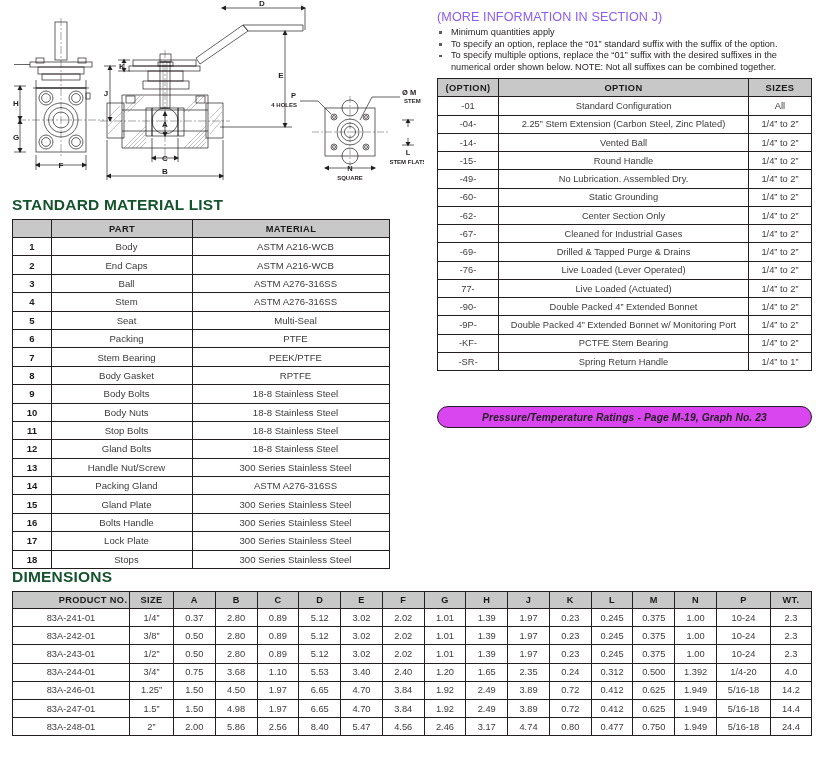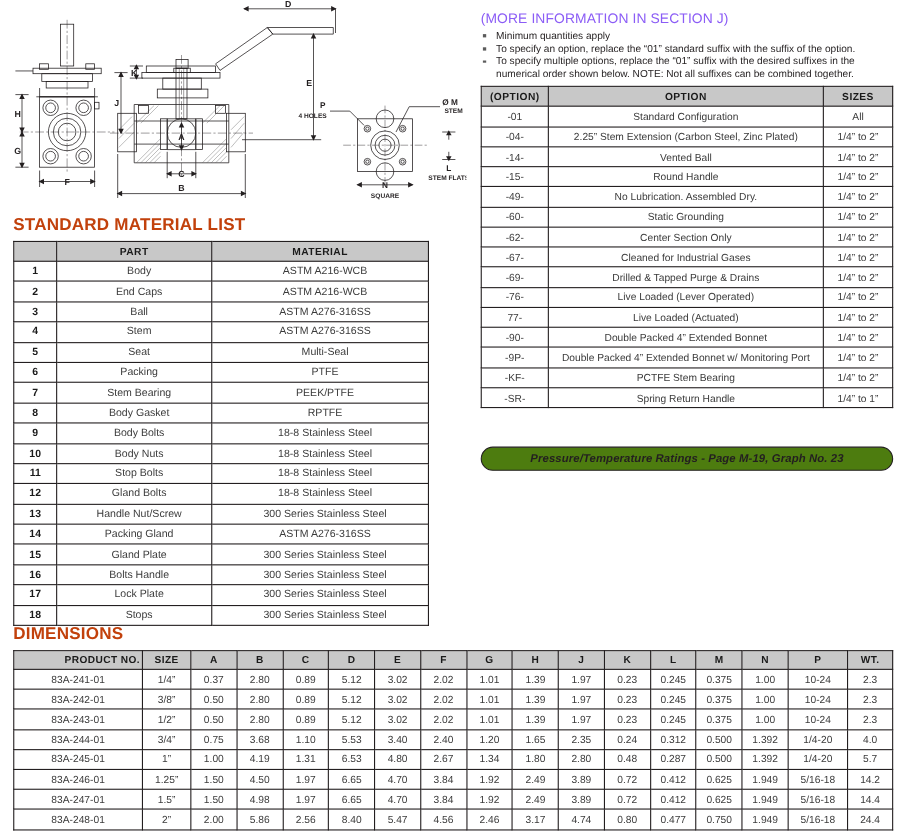--- a/index.html
+++ b/index.html
@@ -42,21 +42,21 @@
     top: 0px;
     width: 424px;
     height: 186px;
   }
   .drawing-wrap svg { display: block; }
 
   .section-title {
     font-size: 15.5px;
     font-weight: bold;
     letter-spacing: .2px;
-    color: #c2410c;
+    color: #14532d;
     margin: 0;
   }
 
   
   #material-section {
     position: absolute;
     left: 12px;
     top: 196px;
     width: 378px;
   }
@@ -140,21 +140,21 @@
   #options-table th.c-suffix { width: 60px; }
   #options-table th.c-sizes { width: 62px; }
 
   
   #ratings-banner {
     position: absolute;
     left: 437px;
     top: 406px;
     width: 375px;
     height: 22px;
-    background: #4d7c0f;
+    background: #d946ef;
     border: 1.4px solid #231f20;
     border-radius: 11px;
     display: flex;
     align-items: center;
     justify-content: center;
     font-size: 10.3px;
     font-weight: bold;
     font-style: italic;
     color: #231f20;
     letter-spacing: .1px;
@@ -682,39 +682,20 @@
           <td>1.65</td>
           <td>2.35</td>
           <td>0.24</td>
           <td>0.312</td>
           <td>0.500</td>
           <td>1.392</td>
           <td>1/4-20</td>
           <td>4.0</td>
         </tr>
         <tr>
-          <td>83A-245-01</td>
-          <td>1”</td>
-          <td>1.00</td>
-          <td>4.19</td>
-          <td>1.31</td>
-          <td>6.53</td>
-          <td>4.80</td>
-          <td>2.67</td>
-          <td>1.34</td>
-          <td>1.80</td>
-          <td>2.80</td>
-          <td>0.48</td>
-          <td>0.287</td>
-          <td>0.500</td>
-          <td>1.392</td>
-          <td>1/4-20</td>
-          <td>5.7</td>
-        </tr>
-        <tr>
           <td>83A-246-01</td>
           <td>1.25”</td>
           <td>1.50</td>
           <td>4.50</td>
           <td>1.97</td>
           <td>6.65</td>
           <td>4.70</td>
           <td>3.84</td>
           <td>1.92</td>
           <td>2.49</td>

